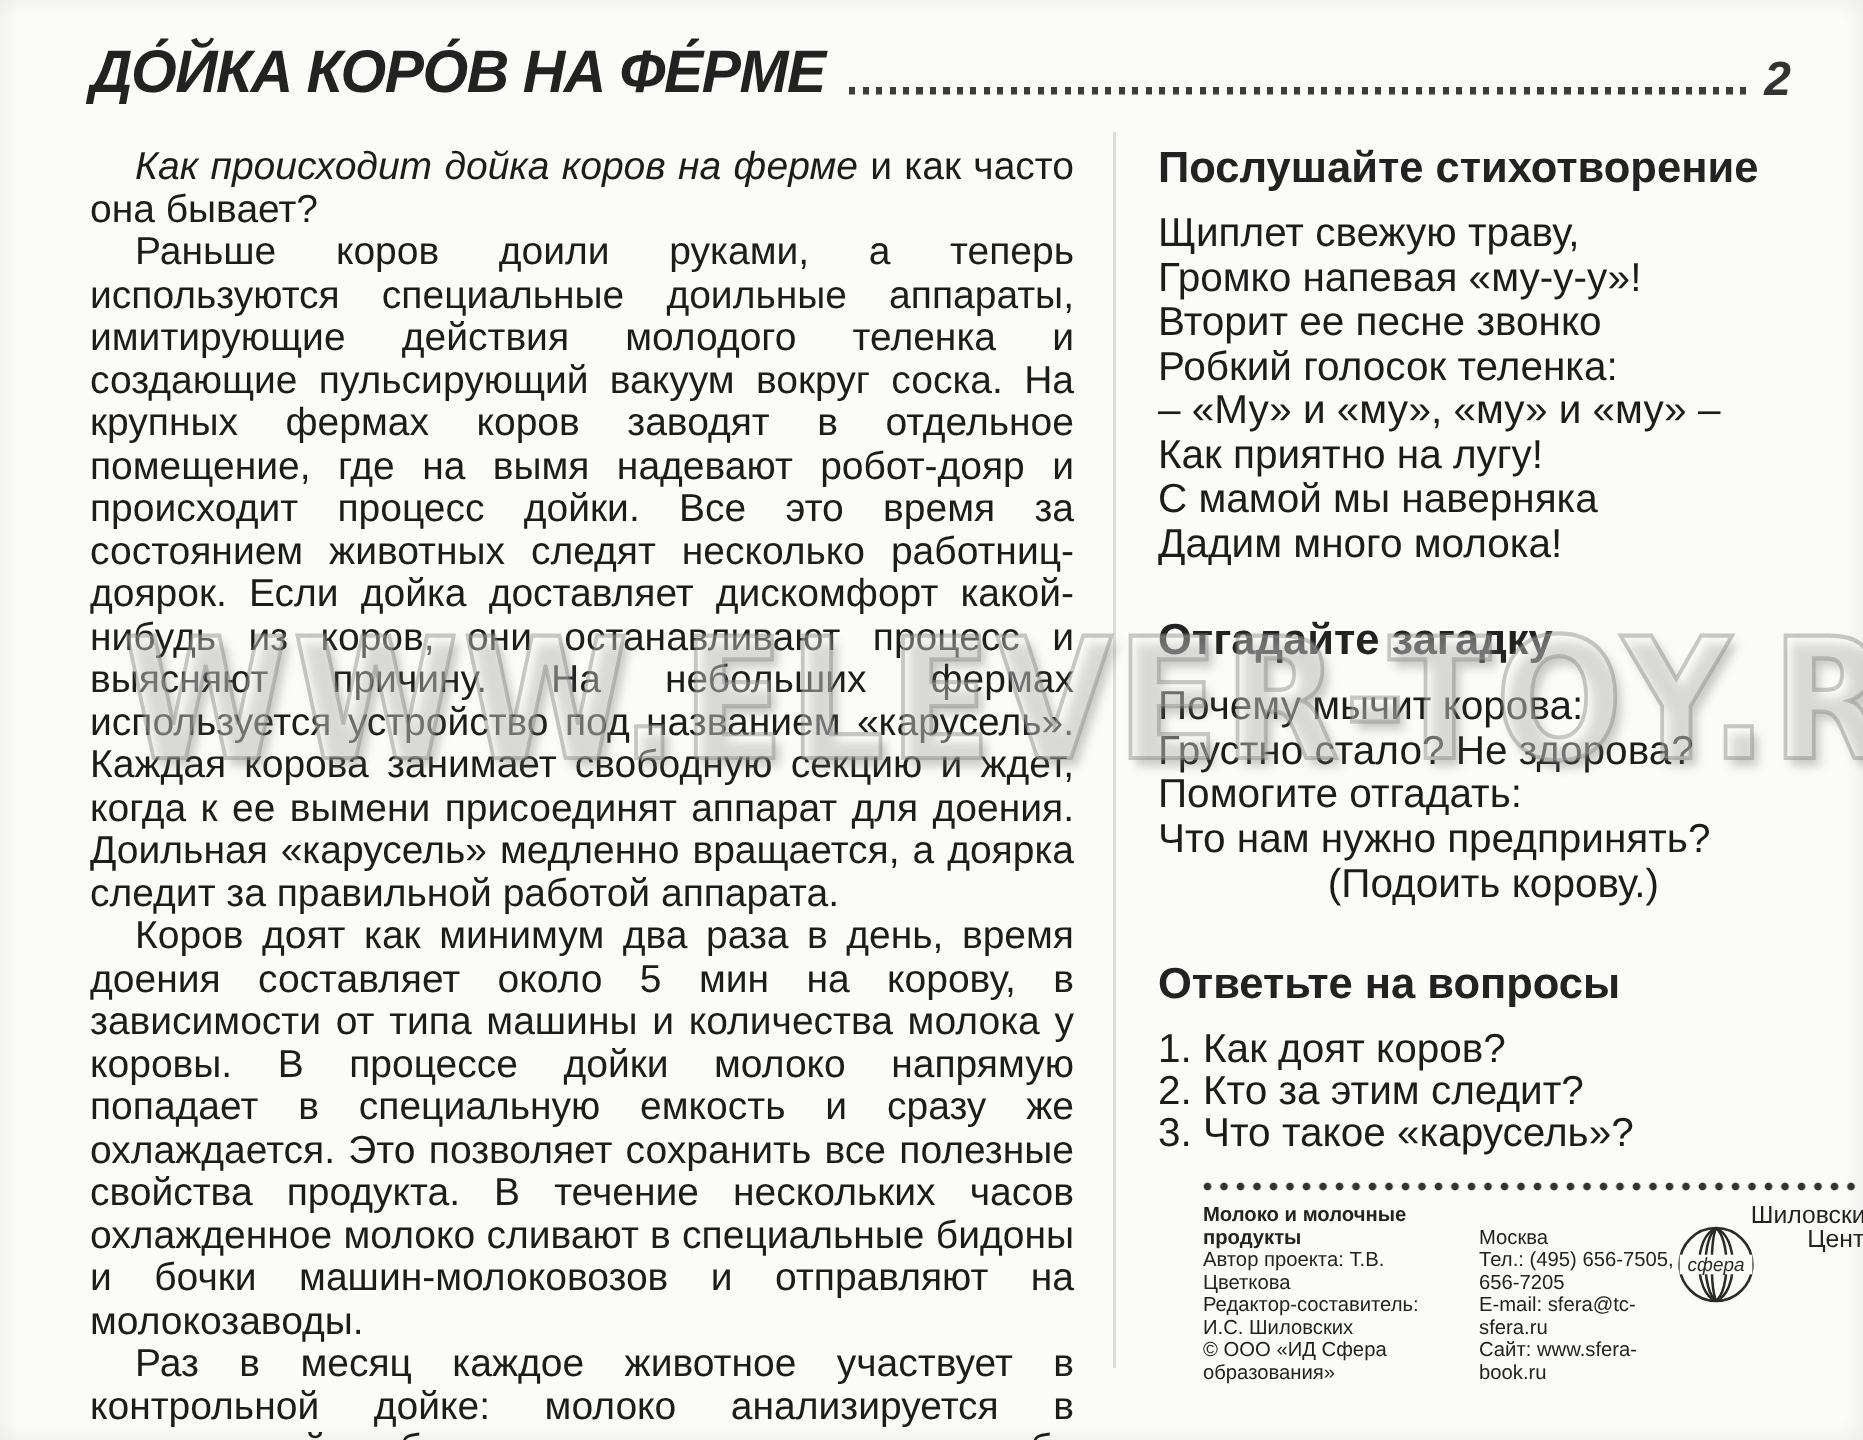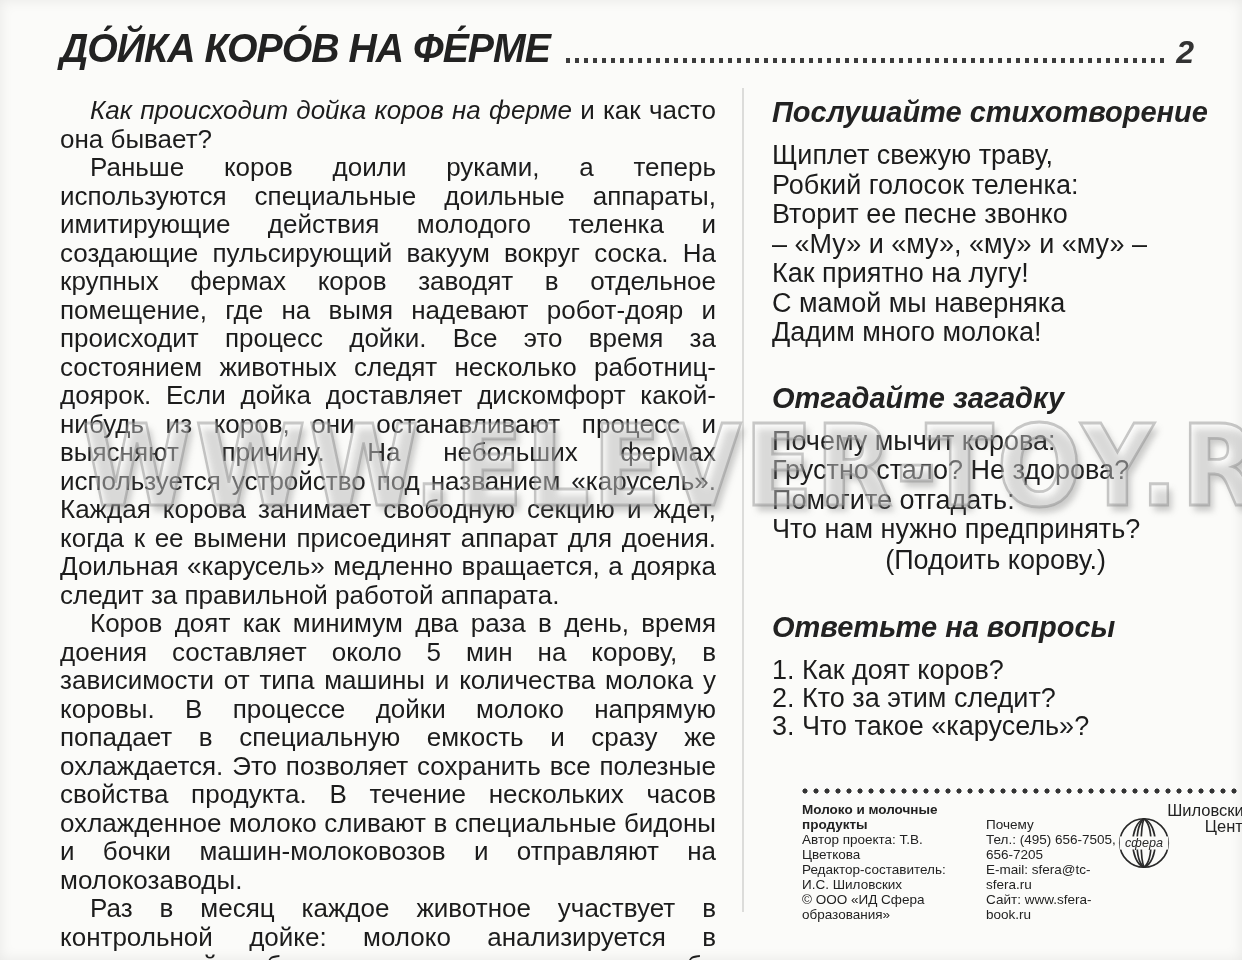--- a/index.html
+++ b/index.html
@@ -43,21 +43,21 @@
   .left-col p { text-indent:30px; margin:0; }
   .lead-italic { font-style:italic; }
 
   .divider {
     position:absolute; left:742px; top:88px; width:2px; height:824px;
     background:#dcdcda;
   }
 
   .right-col { position:absolute; left:772px; top:96px; width:446px; color:#1c1c1c; }
   .section-heading {
-    font-size:29px; font-weight:bold; font-style:italic;
+    font-size:29px; font-weight:bold; 
     margin:0 0 12px 0; color:#222;
   }
   .poem-line, .riddle-line, .question-line {
     font-size:27px; line-height:29.5px; white-space:nowrap;
   }
   .riddle { margin-top:34px; }
   .riddle-answer {
     font-size:27px; line-height:30px; 
     text-align:right; padding-right:112px;
   }
@@ -107,22 +107,23 @@
     <p>Раз в месяц каждое животное участвует в контрольной дойке: молоко анализируется в независимой лаборатории и в случае каких-либо отклонений от нормы корове корректируют рацион, добавляют витамины и минеральные вещества.</p>
   </div>
 
   <div class="divider"></div>
 
   <div class="right-col">
 
     <div class="poem">
       <div class="section-heading">Послушайте стихотворение</div>
       <div class="poem-line">Щиплет свежую траву,</div>
+      <div class="poem-line">Громко напевая «му-у-у»!</div>
+      <div class="poem-line">Вторит ее песне звонко</div>
       <div class="poem-line">Робкий голосок теленка:</div>
-      <div class="poem-line">Вторит ее песне звонко</div>
       <div class="poem-line">– «Му» и «му», «му» и «му» –</div>
       <div class="poem-line">Как приятно на лугу!</div>
       <div class="poem-line">С мамой мы наверняка</div>
       <div class="poem-line">Дадим много молока!</div>
     </div>
 
     <div class="riddle">
       <div class="section-heading">Отгадайте загадку</div>
       <div class="riddle-line">Почему мычит корова:</div>
       <div class="riddle-line">Грустно стало? Не здорова?</div>
@@ -143,21 +144,21 @@
     <div class="footer-dots"></div>
     <div class="footer-row">
       <div class="footer-col1">
         <div class="bold">Молоко и молочные продукты</div>
         <div>Автор проекта: Т.В. Цветкова</div>
         <div>Редактор-составитель:</div>
         <div>И.С. Шиловских</div>
         <div>© ООО «ИД Сфера образования»</div>
       </div>
       <div class="footer-col2">
-        <div>Почему</div>
+        <div>Москва</div>
         <div>Тел.: (495) 656-7505, 656-7205</div>
         <div>E-mail: sfera@tc-sfera.ru</div>
         <div>Сайт: www.sfera-book.ru</div>
       </div>
       <div class="footer-col3">
         <div>Шиловских</div>
         <div>Центр</div>
         <span class="emblem">
           <svg width="56" height="56" viewBox="0 0 60 60">
             <g fill="none" stroke="#2a2a2a" stroke-width="1.8">

